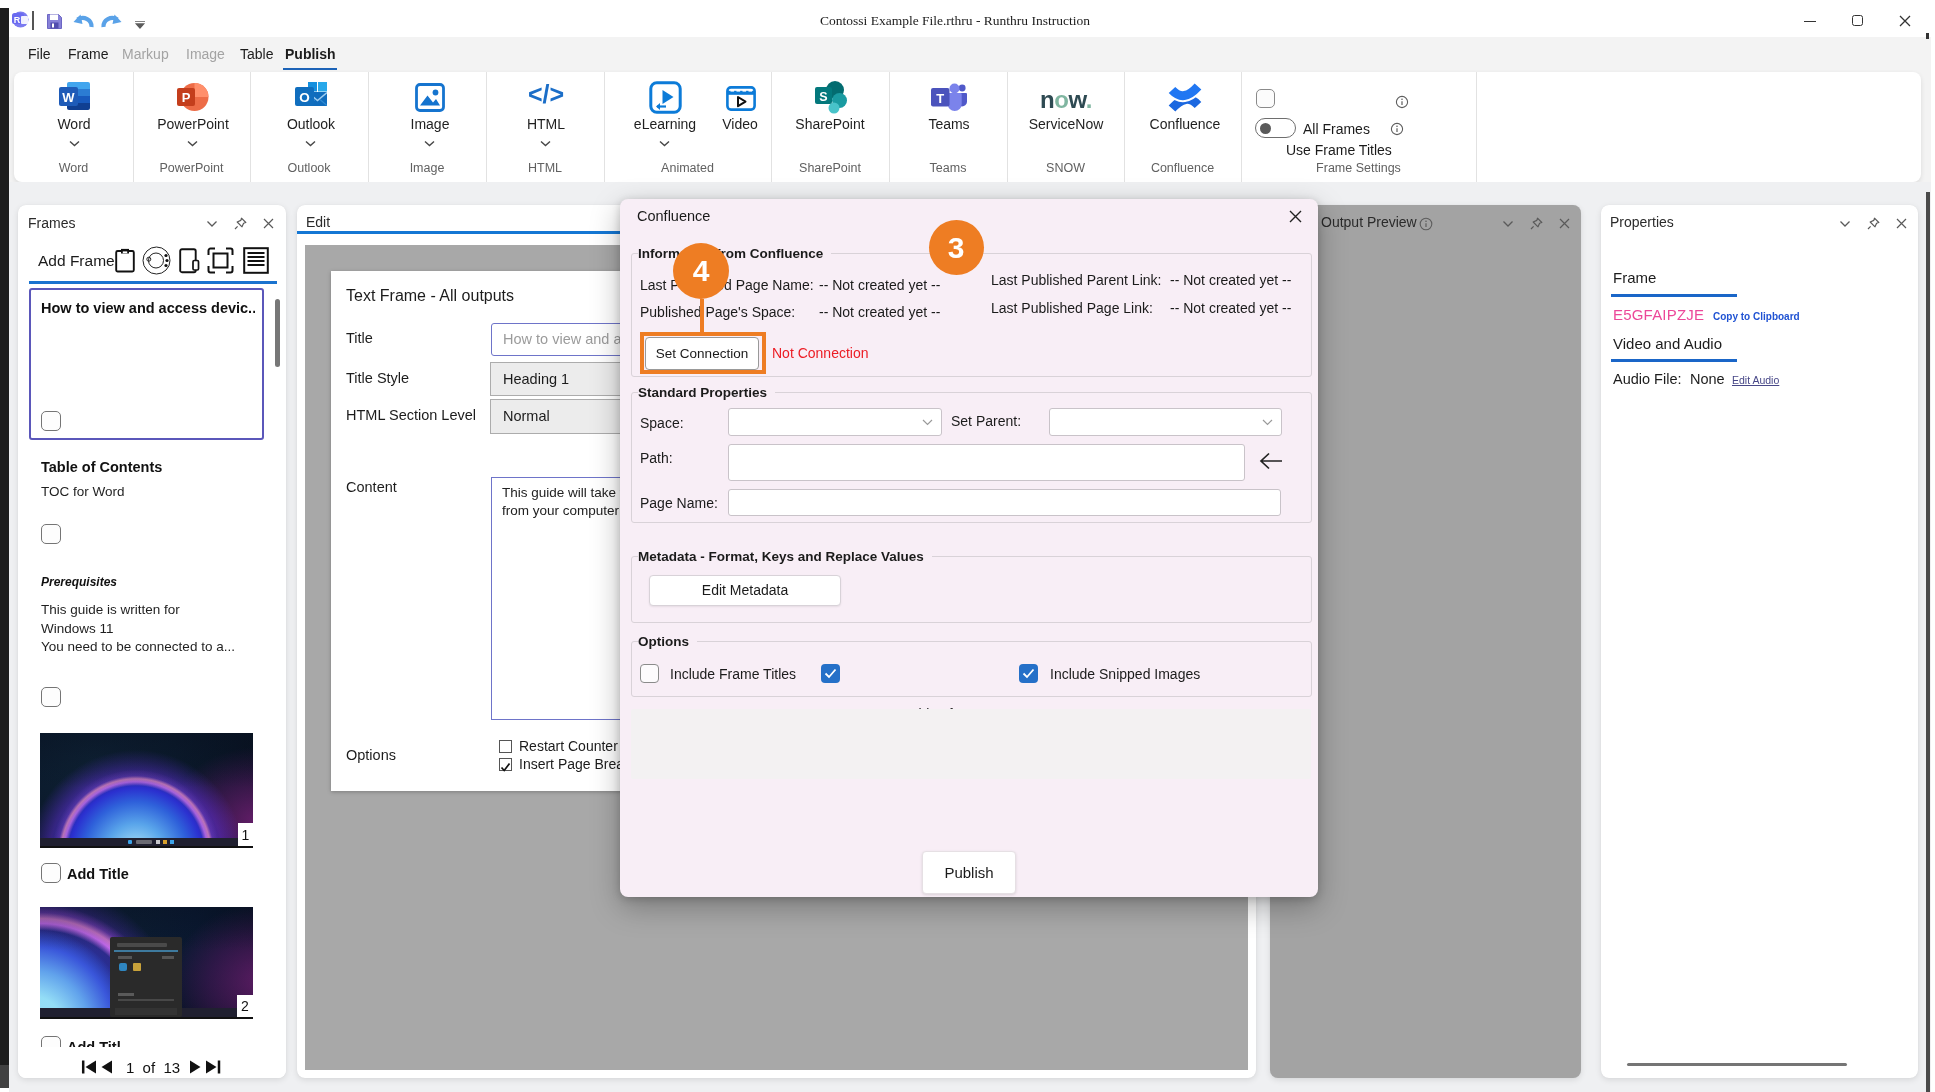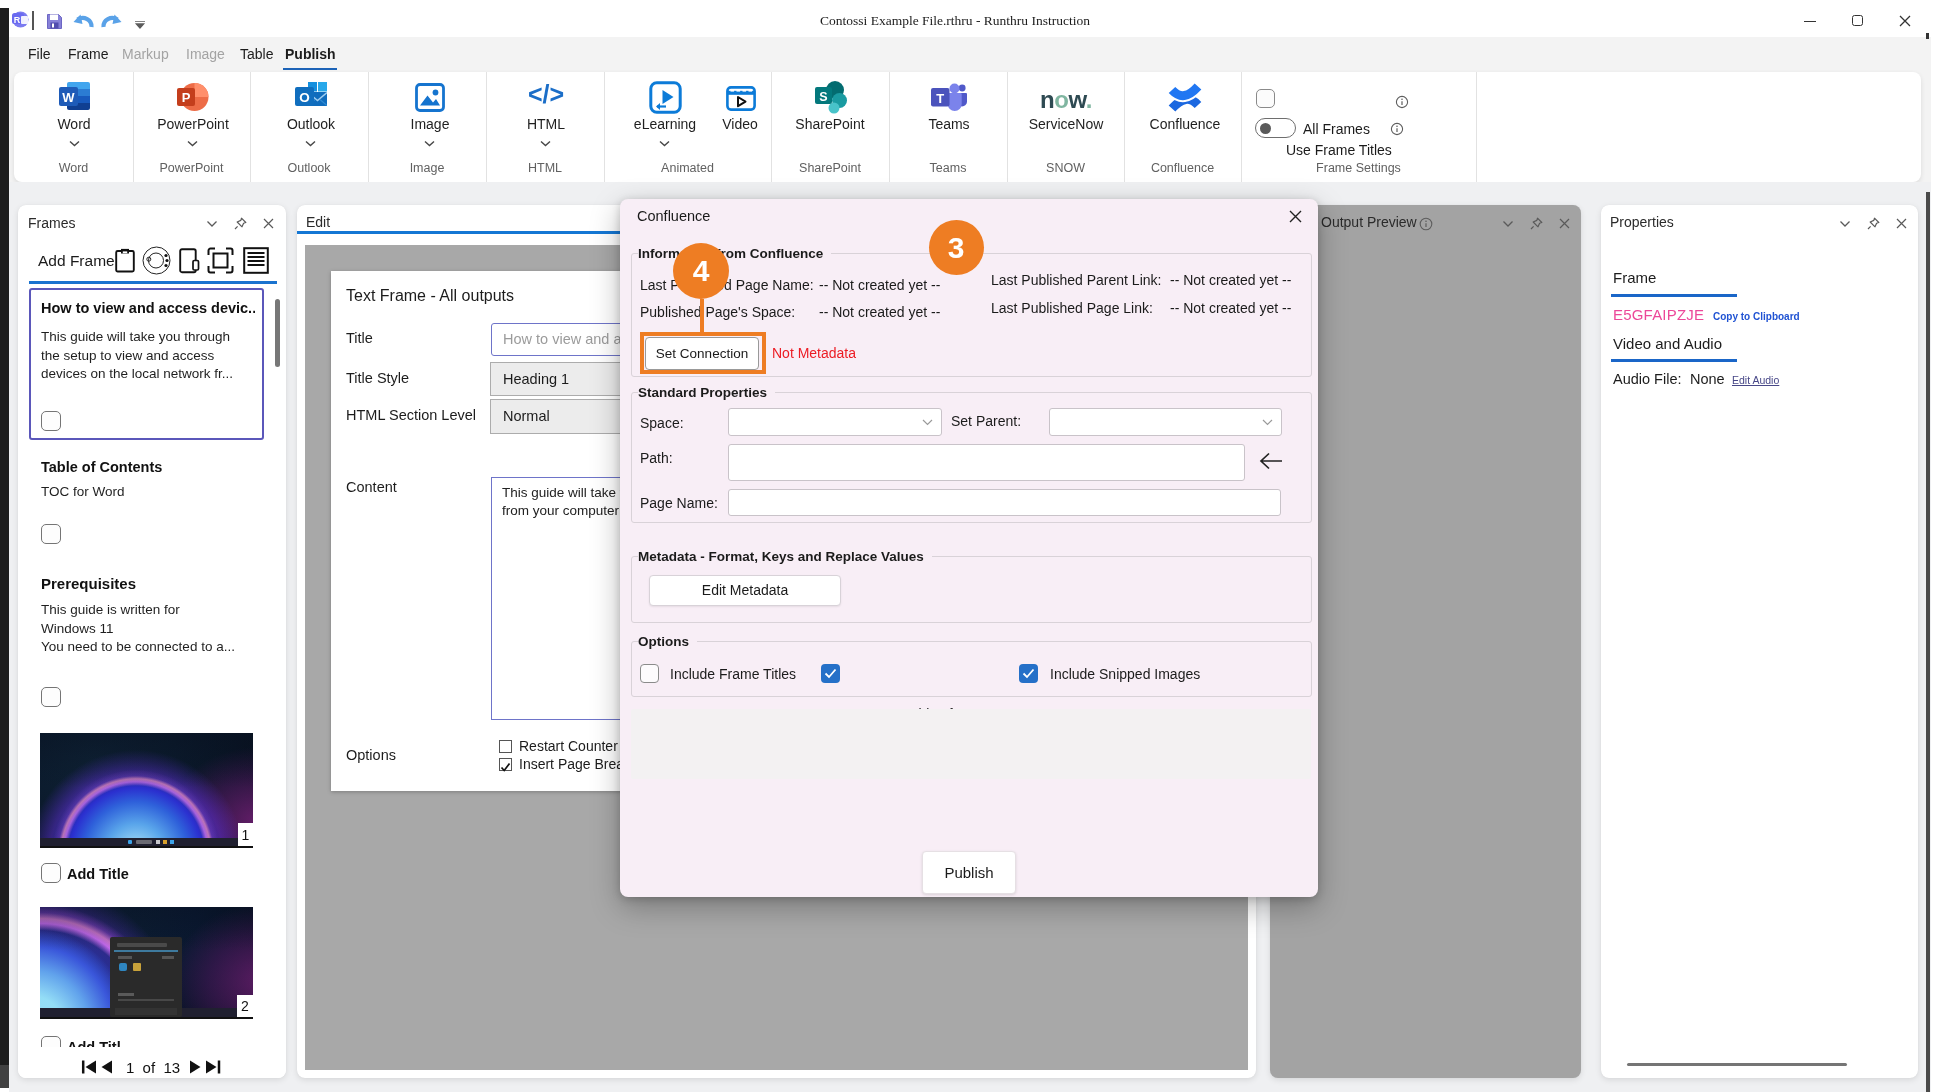--- a/index.html
+++ b/index.html
@@ -336,34 +336,33 @@
         <rect x="1.2" y="1.2" width="23.6" height="24.6" fill="none" stroke="#111" stroke-width="2"></rect>
         <path d="M4.5 6 h17 M4.5 10 h17 M4.5 14 h17 M4.5 18 h17" stroke="#111" stroke-width="1.8"></path>
       </svg>
     </div>
     <div class="abs" style="left:11px; top:76px; width:248px; height:2.5px; background:#1a73cf;"></div>
 
     <div class="abs" style="left:0; top:80px; width:268px; height:762px; overflow:hidden;">
 
       <div class="abs" style="left:11px; top:3px; width:235px; height:152px; border:2px solid #5b57ba; border-radius:3px; background:#fff;">
         <div class="abs" style="left:10px; top:10px; width:214px; font-size:14.5px; font-weight:bold; color:#111; white-space:nowrap; overflow:hidden;">How to view and access devic...</div>
-        <div class="abs" style="left:10px; top:38px; width:214px; font-size:13.5px; color:#1f1f1f; line-height:18.5px;">This guide will take you through<br>the setup to view and access<br>devices on the local network fr...</div>
         <div class="cb20" style="left:10px; top:121px;"></div>
       </div>
 
       <div class="abs" style="left:257px; top:14px; width:5px; height:68px; background:#777; border-radius:3px;"></div>
 
       <div class="abs" style="left:13px; top:165px; width:233px; height:105px; background:#fff;">
         <div class="abs" style="left:10px; top:9px; font-size:14.5px; font-weight:bold; color:#111;">Table of Contents</div>
         <div class="abs" style="left:10px; top:34px; font-size:13.5px; color:#1f1f1f;">TOC for Word</div>
         <div class="cb20" style="left:10px; top:74px;"></div>
       </div>
 
       <div class="abs" style="left:13px; top:278px; width:233px; height:152px; background:#fff;">
-        <div class="abs" style="left:10px; top:12px; font-size:15px; font-weight:bold; color:#111;">Prerequisites</div>
+        <div class="abs" style="left:10px; top:12px; font-size:12px; font-weight:bold; color:#111;font-style:italic;">Prerequisites</div>
         <div class="abs" style="left:10px; top:38px; width:214px; font-size:13.5px; color:#1f1f1f; line-height:18.5px;">This guide is written for<br>Windows 11<br>You need to be connected to a...</div>
         <div class="cb20" style="left:10px; top:124px;"></div>
       </div>
 
       <div class="abs" style="left:13px; top:438px; width:233px; height:170px; background:#fff;">
         <div class="abs thumb1" style="left:9px; top:10px; width:213px; height:114px;">
           <div class="abs" style="left:0; top:105px; width:213px; height:9px; background:#202030;"></div>
           <div class="abs" style="left:88px; top:106.5px; width:4px; height:4px; background:#3da4e8; border-radius:1px;"></div>
           <div class="abs" style="left:96px; top:106.5px; width:16px; height:4px; background:#6a6a72; border-radius:1px;"></div>
           <div class="abs" style="left:116px; top:106.5px; width:4px; height:4px; background:#c8c8cc;"></div>
@@ -513,21 +512,21 @@
     <div class="legend" style="left:18px; top:47px;">Information from Confluence</div>
     <div class="abs dtext" style="left:20px; top:78px;">Last Published Page Name:</div>
     <div class="abs dtext" style="left:199px; top:78px;">-- Not created yet --</div>
     <div class="abs dtext" style="left:371px; top:73px;">Last Published Parent Link:</div>
     <div class="abs dtext" style="left:550px; top:73px;">-- Not created yet --</div>
     <div class="abs dtext" style="left:20px; top:105px;">Published Page's Space:</div>
     <div class="abs dtext" style="left:199px; top:105px;">-- Not created yet --</div>
     <div class="abs dtext" style="left:371px; top:101px;">Last Published Page Link:</div>
     <div class="abs dtext" style="left:550px; top:101px;">-- Not created yet --</div>
     <div class="wbtn" style="left:25px; top:138px; width:114px; height:33px; line-height:31px; font-size:13.5px;">Set Connection</div>
-    <div class="abs" style="left:152px; top:146px; font-size:14px; color:#ec1c24;">Not Metadata</div>
+    <div class="abs" style="left:152px; top:146px; font-size:14px; color:#ec1c24;">Not Connection</div>
 
     <div class="fieldset" style="left:11px; top:193px; width:681px; height:131px;"></div>
     <div class="legend" style="left:18px; top:186px;">Standard Properties</div>
     <div class="abs dtext" style="left:20px; top:216px;">Space:</div>
     <div class="input" style="left:108px; top:209px; width:214px; height:28px;">
       <svg class="abs" style="right:8px; top:10px;" width="11" height="7" viewBox="0 0 11 7">
           <path d="M1 1 l4.5 4.5 4.5-4.5" stroke="#9a9a9a" stroke-width="1.2" fill="none"></path>
         </svg>
     </div>
     <div class="abs dtext" style="left:331px; top:214px;">Set Parent:</div>

